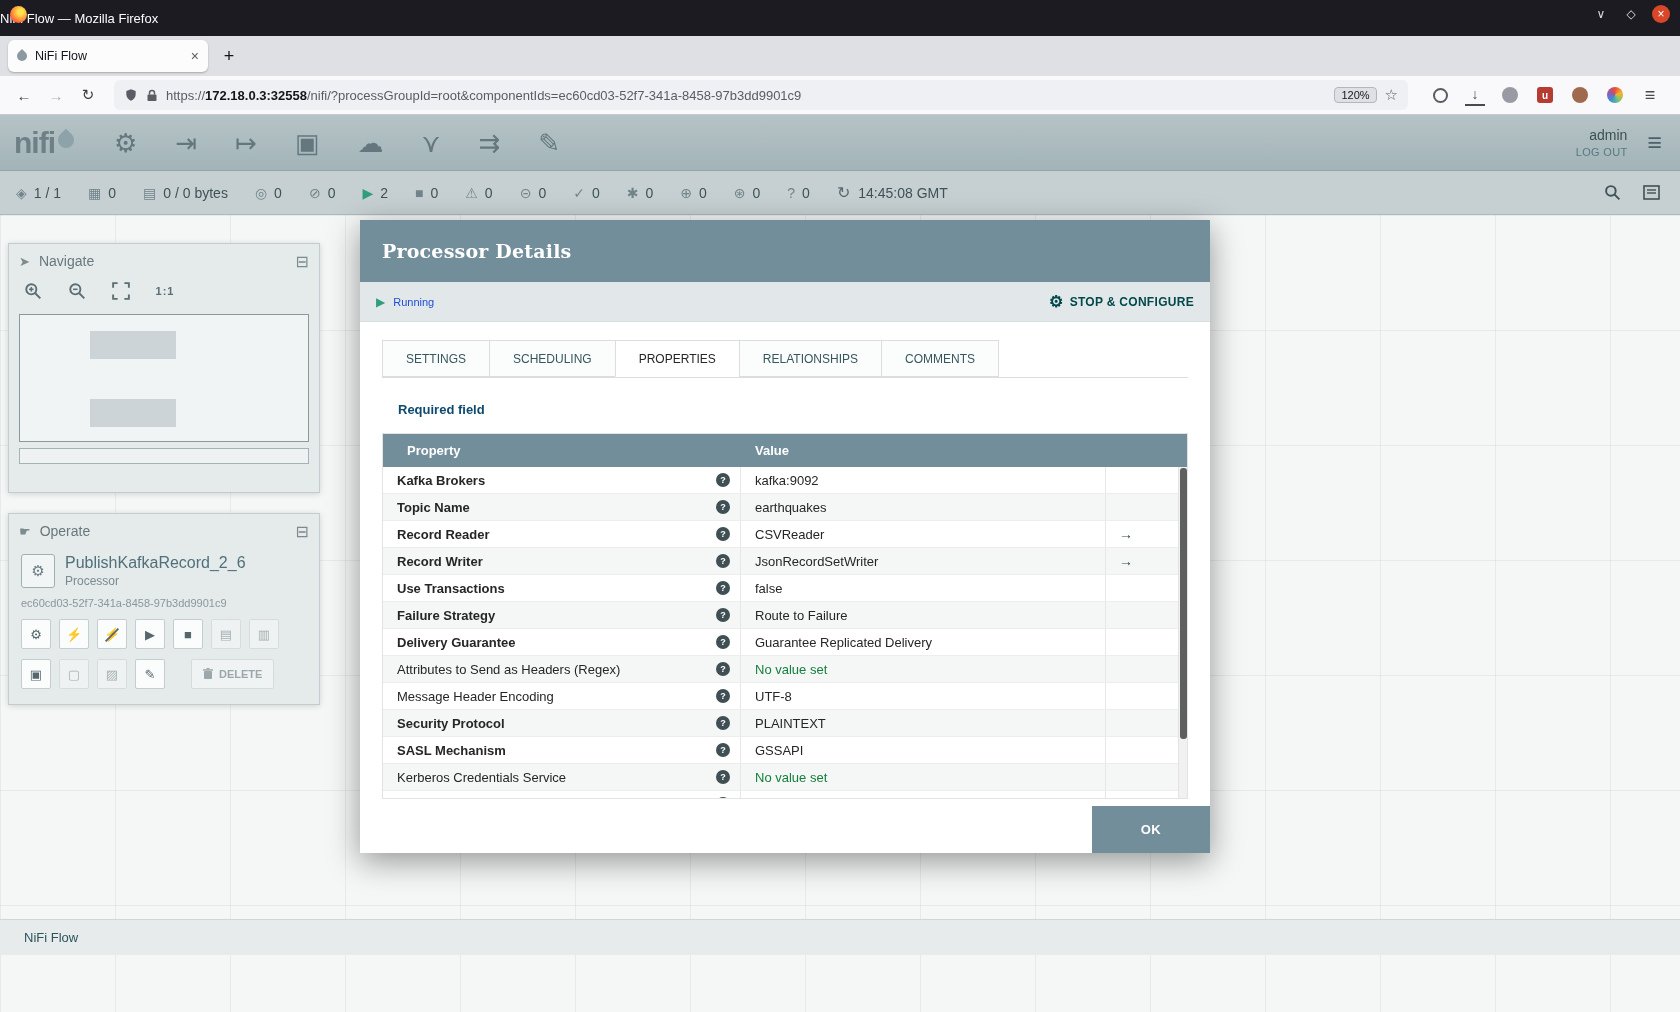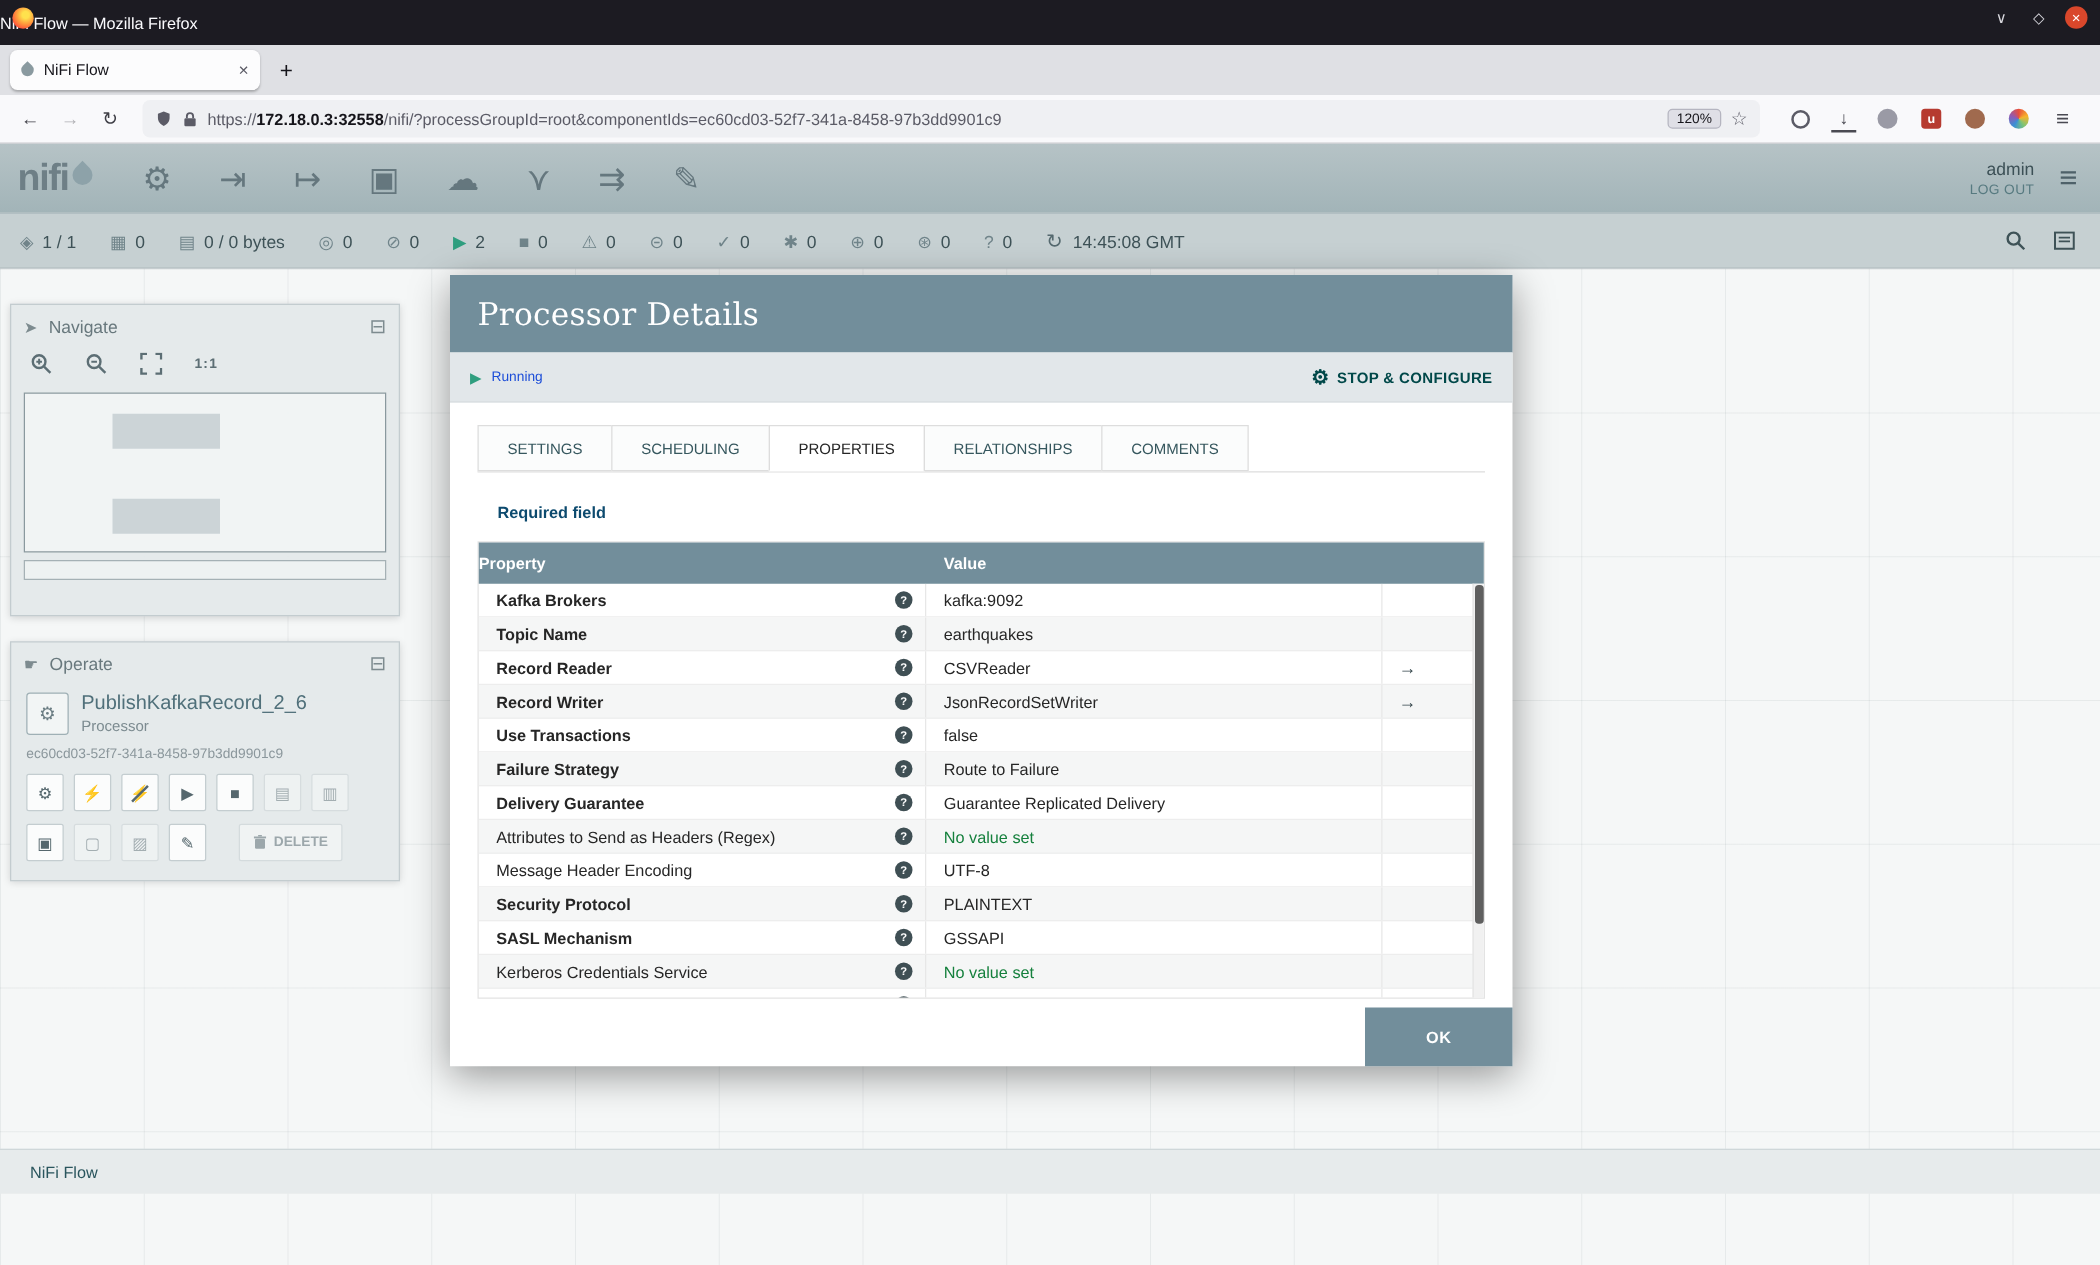--- a/index.html
+++ b/index.html
@@ -86,34 +86,34 @@
   .op-id{font-size:11px;color:#8b979c;margin-top:9px;white-space:nowrap}
   .op-buttons{display:flex;gap:8px;margin-top:10px;align-items:center}
   .op-btn{width:30px;height:30px;background:#fbfcfc;border:1px solid #c4cdd0;border-radius:2px;display:flex;align-items:center;justify-content:center;font-size:13px;color:#55676d;position:relative;flex:none}
   .op-btn.disabled{opacity:.45}
   .op-btn.slashed::after{content:"";position:absolute;left:5px;right:5px;top:50%;height:2px;background:#55676d;transform:rotate(-45deg)}
   .delete-btn{height:30px;padding:0 11px;display:flex;align-items:center;gap:6px;background:#fbfcfc;border:1px solid #c4cdd0;border-radius:2px;font-size:11px;font-weight:bold;color:#55676d;opacity:.5;margin-left:18px;white-space:nowrap}
 
   
   .modal{position:absolute;left:360px;top:105px;width:850px;height:633px;background:#fff;box-shadow:0 8px 30px rgba(0,0,0,.4);z-index:5;display:flex;flex-direction:column}
   .modal-header{height:62px;background:#728E9B;display:flex;align-items:center;padding:0 22px;flex:none}
-  .modal-title{font-family:"DejaVu Serif",serif;font-size:25px;color:#fff;font-weight:400;letter-spacing:.2px}
+  .modal-title{font-family:"DejaVu Serif",serif;font-size:19px;color:#fff;font-weight:700;letter-spacing:.2px}
   .modal-status{height:40px;background:#e2e7ea;display:flex;align-items:center;padding:0 16px;flex:none;border-bottom:1px solid #d7dde0}
   .run-icon{color:#2f9e7f;font-size:12px;margin-right:8px}
   .run-label{font-size:11px;color:#1d4ed8}
   .stop-config{margin-left:auto;display:flex;align-items:center;gap:6px;color:#004849;font-size:12px;font-weight:bold;letter-spacing:.3px}
   .stop-config-icon{font-size:16px}
   .modal-body{flex:1;padding:18px 22px 0;position:relative}
   .dtabs{display:flex;border-bottom:1px solid #ddd}
   .dtab{display:flex;align-items:center;height:37px;padding:0 23px;font-size:12px;color:#36575e;background:#fbfcfc;border:1px solid #ddd;margin-right:-1px;white-space:nowrap}
   .dtab.active{background:#fff;border-bottom:1px solid #fff;margin-bottom:-1px;color:#262626}
   .required-label{margin:24px 16px 16px;font-size:13px;font-weight:bold;color:#0c4a6e}
   .ptable{border:1px solid #e3e3e3;position:relative}
   .pt-head{height:33px;background:#728E9B;display:flex;color:#fff;font-size:13px;font-weight:bold;align-items:center}
-  .pt-head .hc-prop{width:358px;padding-left:0}
+  .pt-head .hc-prop{width:358px;padding-left:24px}
   .pt-head .hc-val{padding-left:14px}
   .pt-body{height:331px;overflow:hidden;position:relative}
   .prow{display:flex;height:27px;align-items:center;border-bottom:1px solid #ededed;font-size:13px;color:#262626;padding-right:9px}
   .prow:nth-child(even){background:#f5f6f6}
   .c-prop{width:358px;display:flex;align-items:center;padding-left:14px;border-right:1px solid #e7e7e7;height:100%;flex:none}
   .prop-label{flex:1;white-space:nowrap;overflow:hidden}
   .prop-label.required{font-weight:bold}
   .help-icon{width:14px;height:14px;border-radius:50%;background:#3f4f54;color:#fff;font-size:9px;font-weight:bold;display:flex;align-items:center;justify-content:center;margin-right:10px;flex:none}
   .c-val{flex:1;padding-left:14px;height:100%;display:flex;align-items:center;border-right:1px solid #e7e7e7;white-space:nowrap;overflow:hidden}
   .c-val.empty{color:#15803d}

